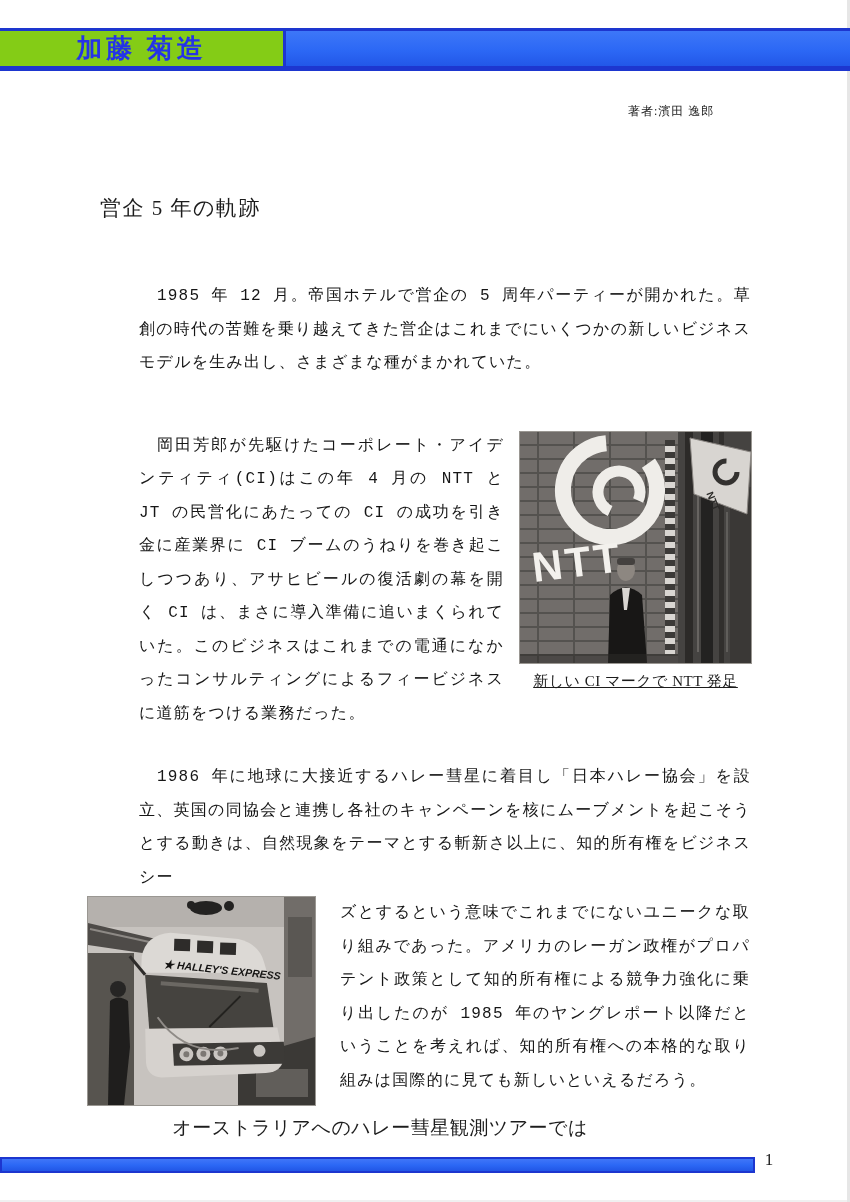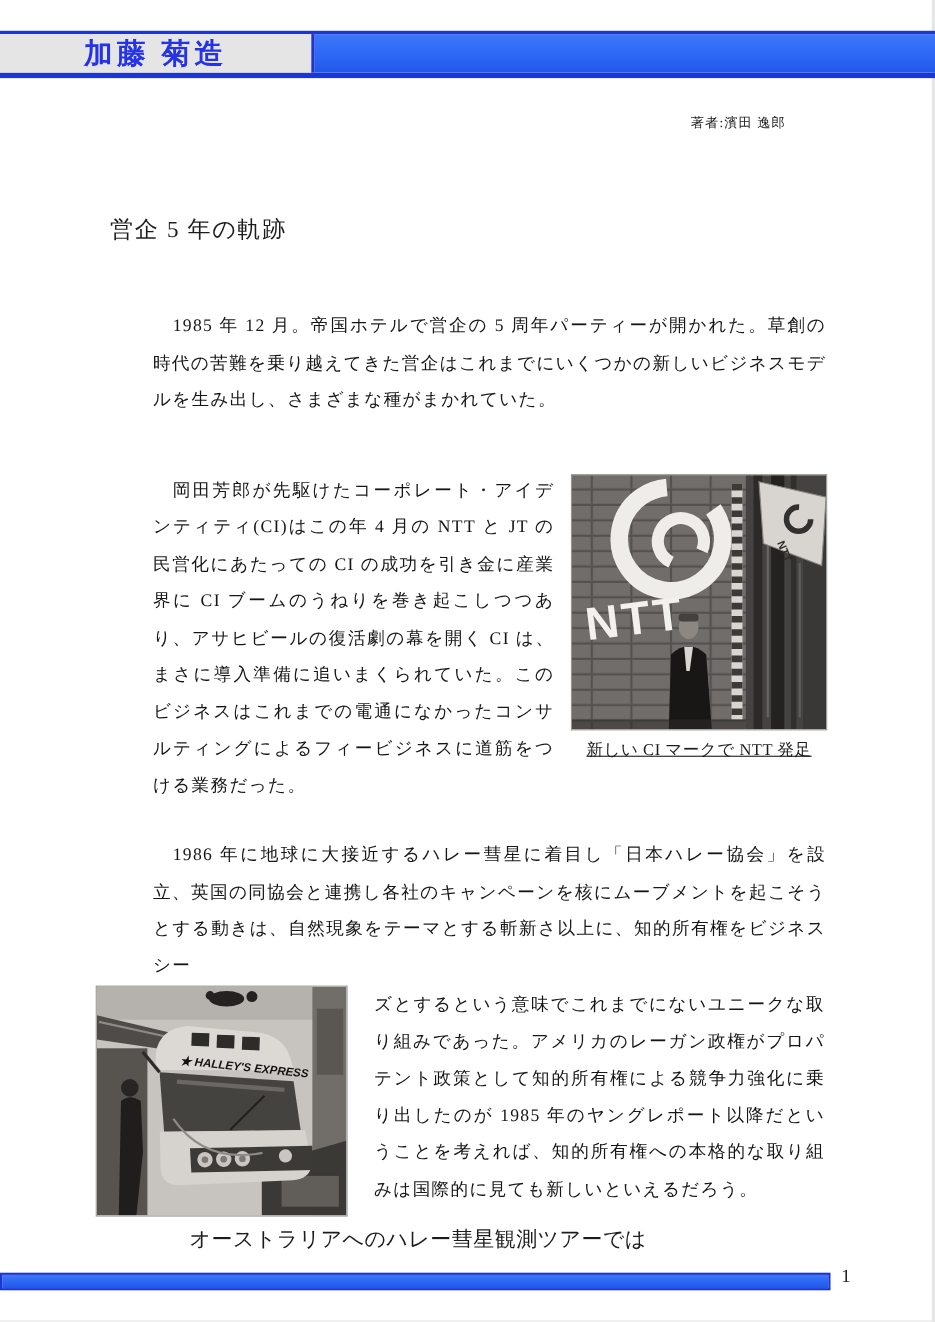--- a/index.html
+++ b/index.html
@@ -26,21 +26,21 @@
   
   .header-band{
     margin-top:28px;
     display:flex;
     border-top:3px solid var(--accent-dark);
     border-bottom:5px solid var(--accent-dark);
     height:43px;
   }
   .header-name-box{
     width:283px;
-    background:#e5e5e5;
+    background:#84cc16;
     display:flex;align-items:center;justify-content:center;
   }
   .header-name{
     color:var(--name-blue);
     font-weight:bold;
     font-size:26px;
     letter-spacing:4px;
     line-height:1;
   }
   .header-band-fill{
@@ -79,20 +79,21 @@
   }
 
   
   .body-par{
     font-size:16px;
     line-height:33.5px;
     letter-spacing:1.2px;
     text-align:justify;
     text-justify:inter-character;
     color:#161616;
+    font-family:Liberation Mono, monospace;
   }
   .indent{text-indent:18px;margin-top:23px;}
   .p1{margin:58px 0 0 139px;width:612px;}
   .p2-block{margin:49px 0 0 139px;width:612px;}
   .p2-block::after{content:"";display:block;clear:both;}
   .p3a{margin:30px 0 0 139px;width:612px;}
   .p3b-block{margin:2px 0 0 88px;width:662px;}
   .p3b-block::after{content:"";display:block;clear:both;}
 
   

